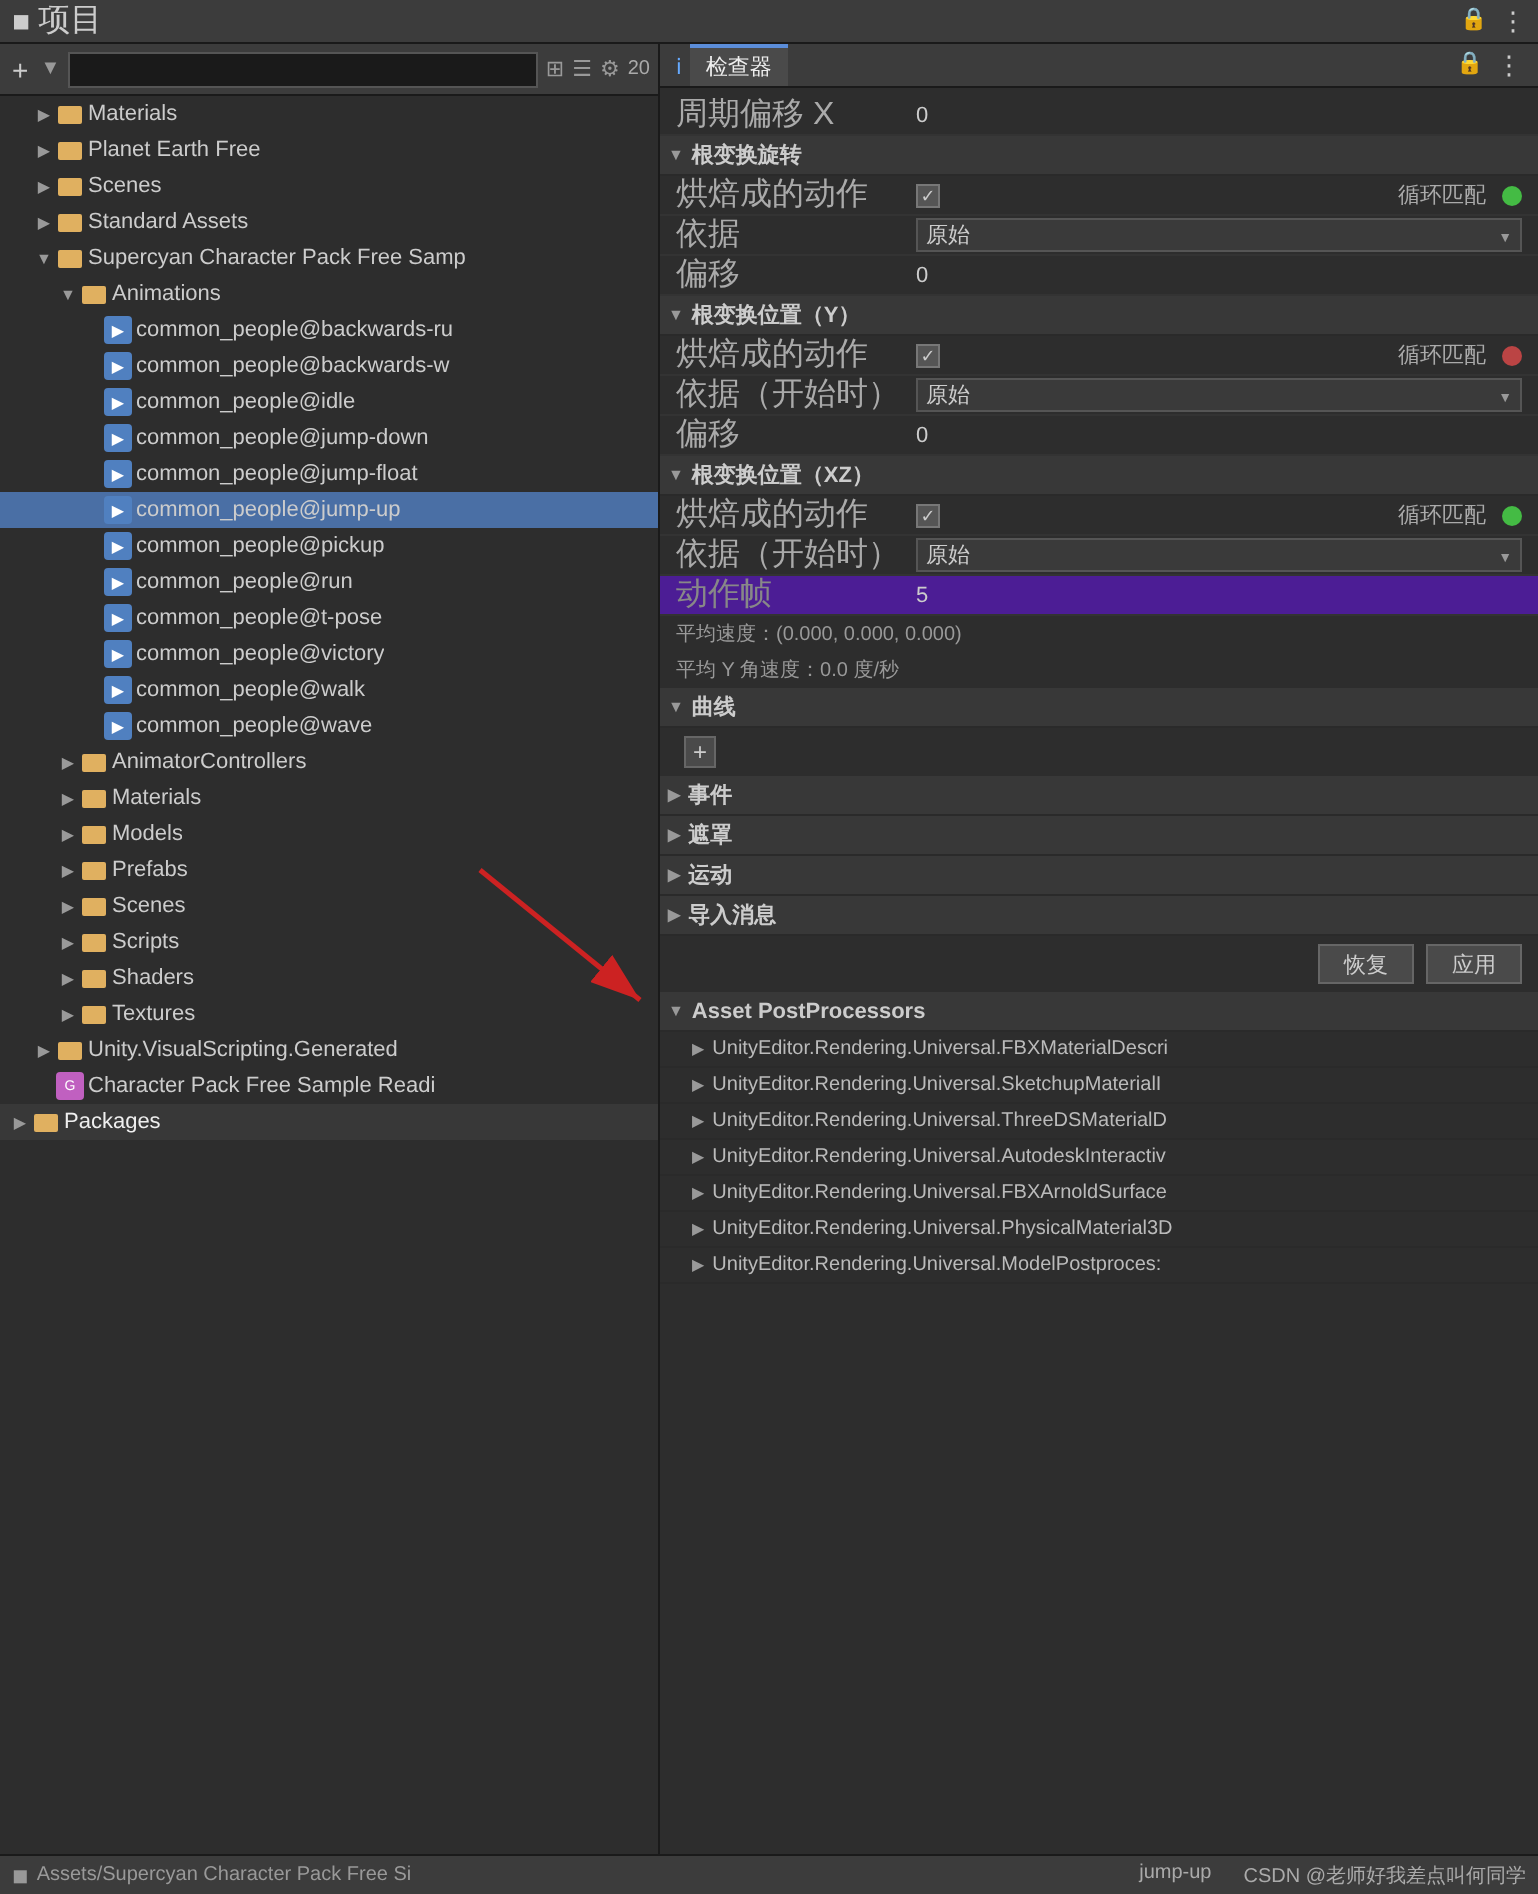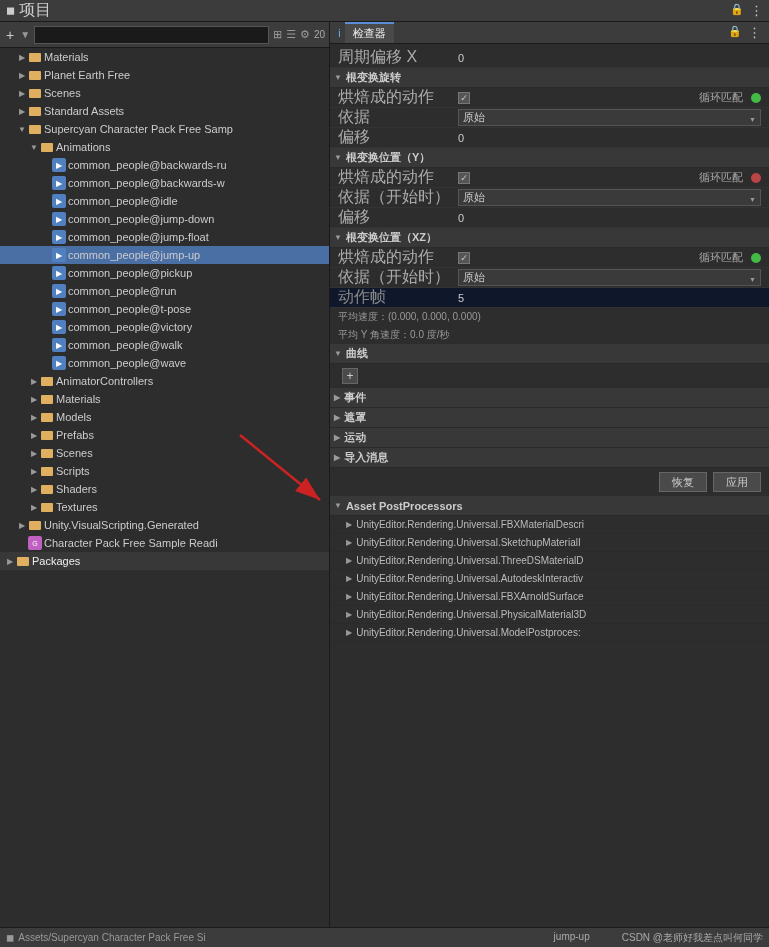--- a/index.html
+++ b/index.html
@@ -660,21 +660,21 @@
       <div class="inspector-row">
         <span class="inspector-label">依据（开始时）</span>
         <div class="dropdown">
           <span>原始</span>
           <span class="dropdown-arrow"></span>
         </div>
       </div>
 
 
 
-      <div class="inspector-row" style="background:#0f172a;">
+      <div class="inspector-row" style="background:#4c1d95;">
         <span class="inspector-label" style="color:#888;">动作帧</span>
         <span class="inspector-value">5</span>
       </div>
 
       <div class="info-row">
         <span>平均速度：(0.000, 0.000, 0.000)</span>
       </div>
       <div class="info-row">
         <span>平均 Y 角速度：0.0 度/秒</span>
       </div>
@@ -749,21 +749,21 @@
       </div>
 
     </div>
   </div>
 
 </div>
 
 <div class="bottom-bar">
   <span style="font-size:10px; margin-right:4px;">◼</span>
   <span>Assets/Supercyan Character Pack Free Si</span>
-  <div class="bottom-bar-right" style="display:flex; gap:32px;">
+  <div class="bottom-bar-right" style="display:flex; gap:16px;">
     <span>jump-up</span>
     <span>CSDN @老师好我差点叫何同学</span>
   </div>
 </div>
 
 <svg style="position:fixed; top:0; left:0; width:769px; height:947px; pointer-events:none; z-index:100;" xmlns="http://www.w3.org/2000/svg">
   <defs>
     <marker id="arrowhead" markerWidth="10" markerHeight="7" refX="10" refY="3.5" orient="auto">
       <polygon points="0 0, 10 3.5, 0 7" fill="#cc2222"></polygon>
     </marker>

